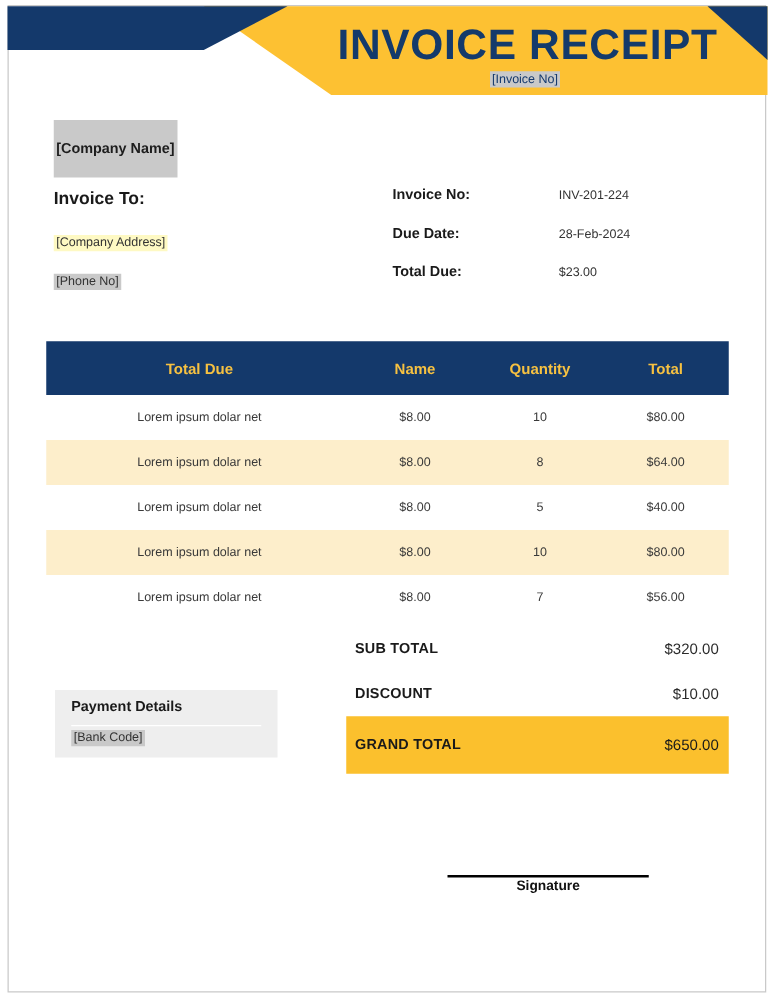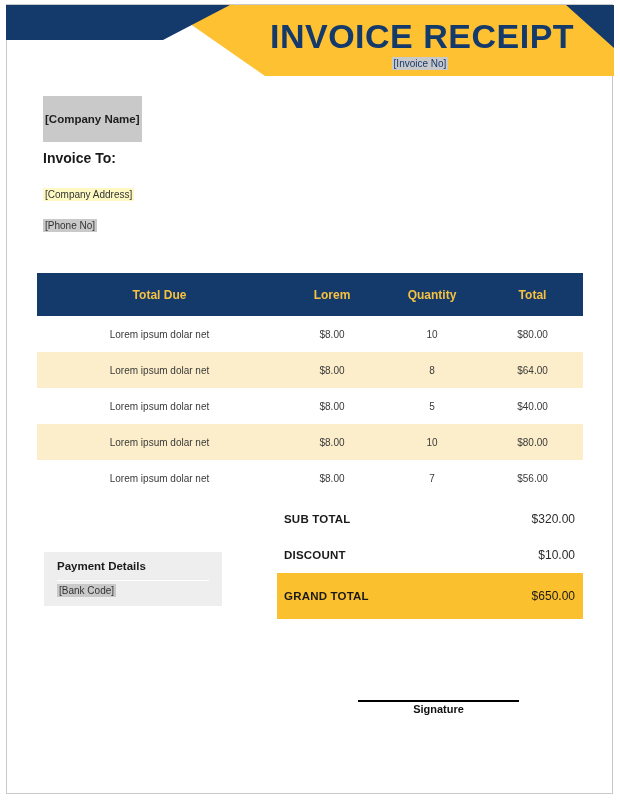--- a/index.html
+++ b/index.html
@@ -281,25 +281,39 @@
     </svg>
     <div class="header-title">INVOICE RECEIPT</div>
     <div class="header-invoice-no"><span>[Invoice No]</span></div>
   </div>
 
   <div class="company-name"><span>[Company Name]</span></div>
   <div class="invoice-to">Invoice To:</div>
   <div class="company-address"><span>[Company Address]</span></div>
   <div class="phone-no"><span>[Phone No]</span></div>
 
+  <div class="meta">
+    <div class="meta-row">
+      <div class="meta-label">Invoice No:</div>
+      <div class="meta-value">INV-201-224</div>
+    </div>
+    <div class="meta-row">
+      <div class="meta-label">Due Date:</div>
+      <div class="meta-value">28-Feb-2024</div>
+    </div>
+    <div class="meta-row">
+      <div class="meta-label">Total Due:</div>
+      <div class="meta-value">$23.00</div>
+    </div>
+  </div>
 
   <div class="table">
     <div class="thead">
       <div class="c-desc">Total Due</div>
-      <div class="c-price">Lorem</div>
+      <div class="c-price">Name</div>
       <div class="c-qty">Quantity</div>
       <div class="c-total">Total</div>
     </div>
 
     <div class="trow">
       <div class="c-desc">Lorem ipsum dolar net</div>
       <div class="c-price">$8.00</div>
       <div class="c-qty">10</div>
       <div class="c-total">$80.00</div>
     </div>

